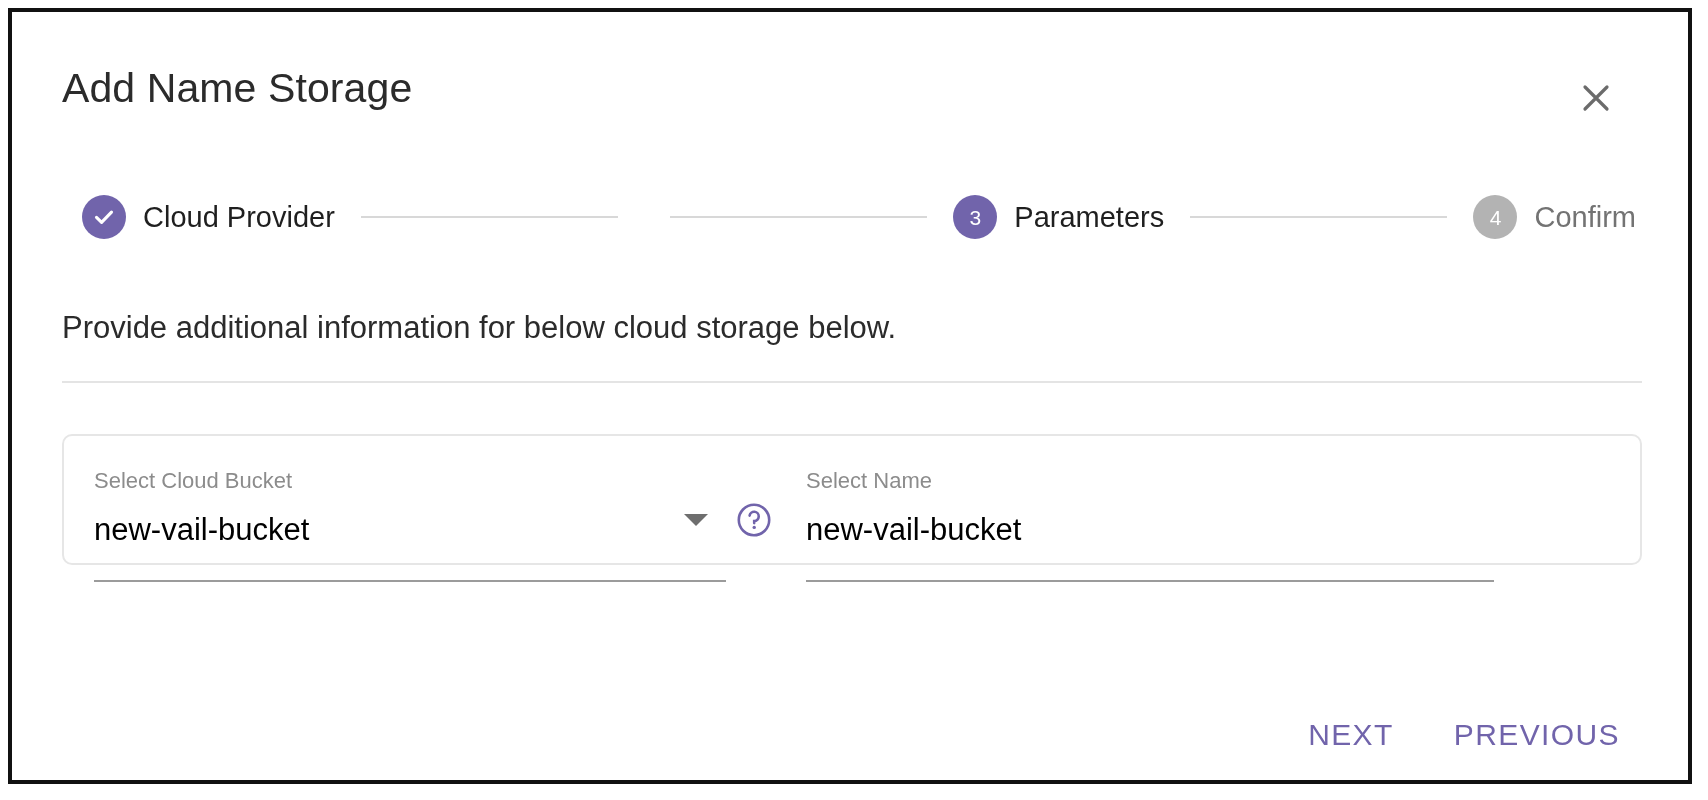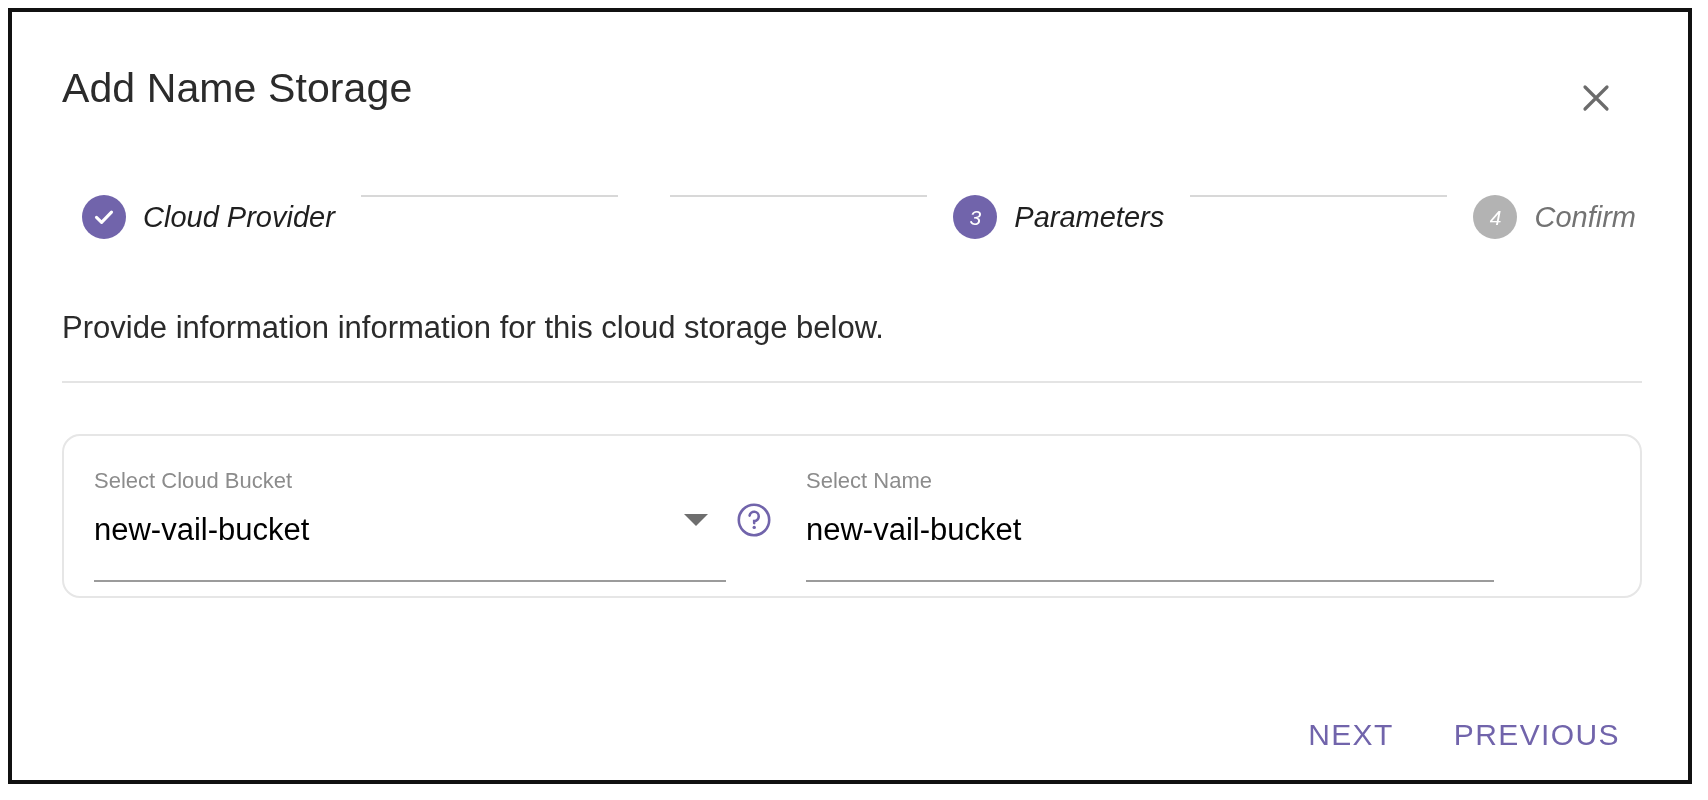--- a/index.html
+++ b/index.html
@@ -66,22 +66,21 @@
   }
   .close-button svg { display: block; }
 
   
   .stepper {
     position: absolute;
     left: 70px;
     right: 52px;
     top: 183px;
     display: flex;
-    align-items: flex-start;
-    font-style: italic;
+    align-items: center;
   }
   .step {
     display: flex;
     align-items: center;
     flex: 0 0 auto;
   }
   .step-circle {
     width: 44px;
     height: 44px;
     border-radius: 50%;
@@ -132,23 +131,23 @@
     height: 2px;
     background: #e4e4e4;
   }
 
   
   .form-card {
     position: absolute;
     left: 50px;
     right: 46px;
     top: 422px;
-    height: 164px;
+    height: 131px;
     border: 2px solid #e6e6e6;
-    border-radius: 18px;
+    border-radius: 10px;
     box-sizing: border-box;
     background: #ffffff;
   }
   .form-row {
     position: relative;
     height: 100%;
   }
 
   .field {
     position: absolute;
@@ -267,21 +266,21 @@
 
       <div class="step">
         <span class="step-circle inactive">
           <span class="num">4</span>
         </span>
         <span class="step-label muted">Confirm</span>
       </div>
 
     </div>
 
-    <div class="description">Provide information information for this cloud storage below.</div>
+    <div class="description">Provide additional information for below cloud storage below.</div>
     <div class="divider"></div>
 
     <div class="form-card">
       <div class="form-row">
 
         <div class="field field-bucket">
           <span class="field-label">Select Cloud Bucket</span>
           <span class="field-value">new-vail-bucket</span>
           <span class="field-underline"></span>
         </div>

